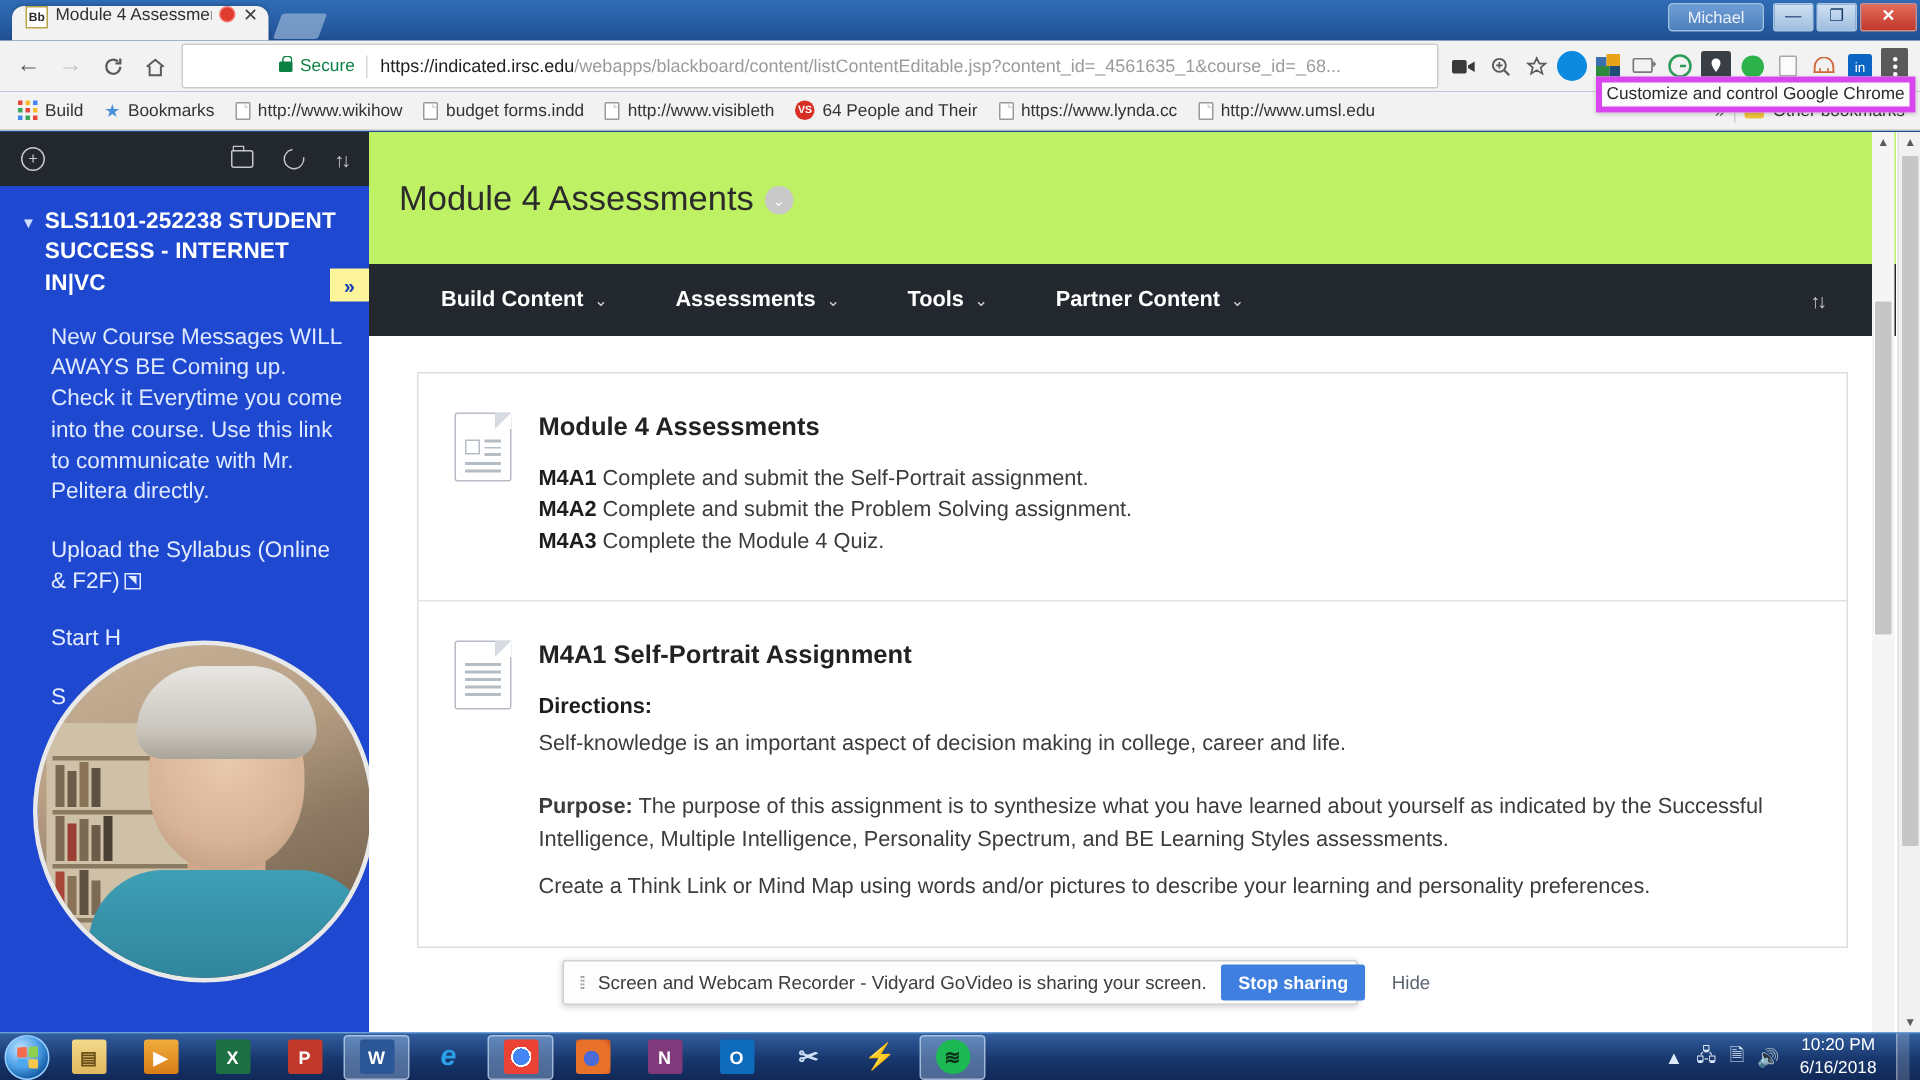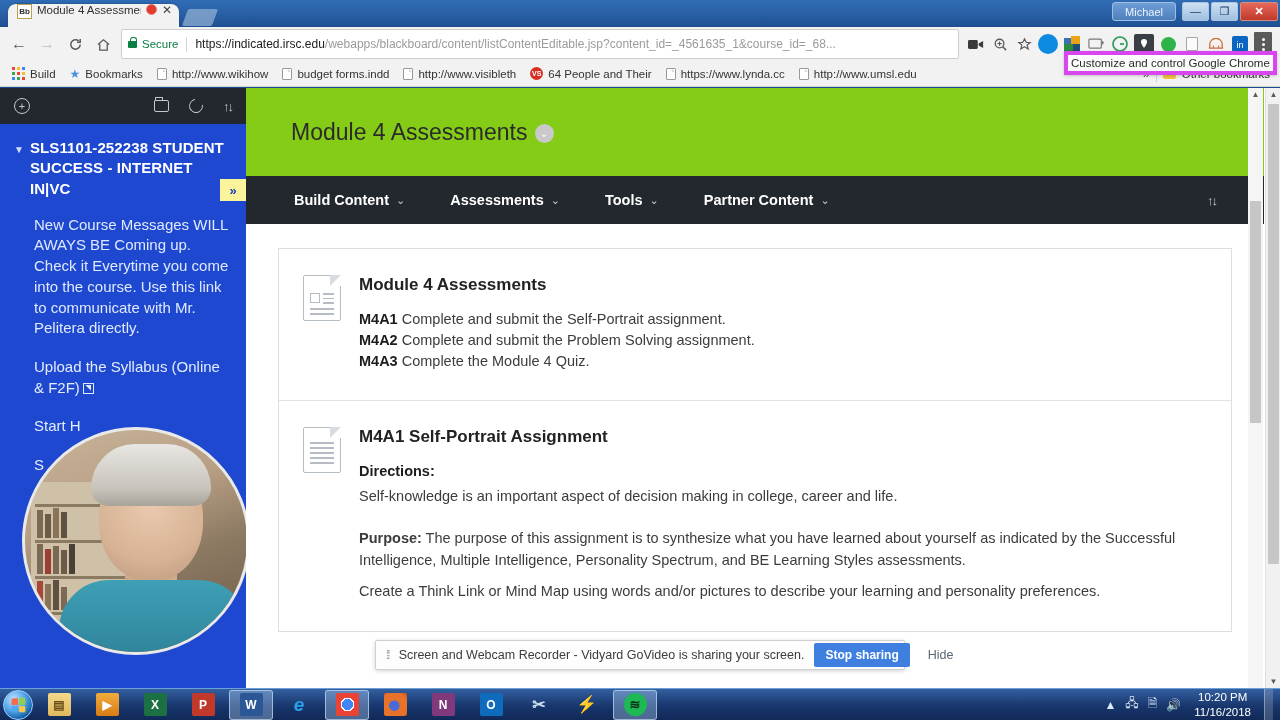--- a/index.html
+++ b/index.html
@@ -75,21 +75,21 @@
     gap: 2px;
   }
   .nav-btn {
     width: 26px; height: 26px; display: flex; align-items: center; justify-content: center;
     color: #5a5a5a; font-size: 16px; line-height: 1;
   }
   .nav-btn.dim { color: #c2c2c2; }
   .omnibox {
     flex: 1; height: 30px; background: #fff; border: 1px solid #cdcdcd;
     border-radius: 2px; display: flex; align-items: center; padding: 0 6px;
-    margin: 0 5px 0 3px; gap: 5px; overflow: hidden;
+    margin: 0 5px 0 3px; gap: 5px; overflow: hidden; justify-content: center;
   }
   .lock { width: 9px; height: 7px; background: #0b8043; border-radius: 1px; position: relative; flex:0 0 auto;}
   .lock:before {
     content:""; position:absolute; left:2px; top:-4px; width:5px; height:5px;
     border:1.5px solid #0b8043; border-bottom:none; border-radius:3px 3px 0 0;
   }
   .secure-txt { font-size: 11.5px; color: #0b8043; flex: 0 0 auto; }
   .omni-sep { width: 1px; height: 15px; background: #d5d5d5; flex: 0 0 auto; margin: 0 3px; }
   .url { font-size: 12px; color: #9b9b9b; white-space: nowrap; overflow: hidden; }
   .url b { color: #202020; font-weight: normal; }
@@ -209,21 +209,21 @@
     border-radius:50px 50px 0 0;
     background: linear-gradient(180deg,#3e9fb5 0%, #2c7f96 100%);
   }
   .wc-neck { position:absolute; left:100px; top:138px; width:52px; height:26px; background:#cfa98c;}
 
   
   .bb-main {
     position:absolute; left:246px; top:0; width:1018px; height:600px; background:#fff; overflow:hidden;
   }
   .bb-page-head {
-    height:88px; background:#84cc16; display:flex; align-items:center; padding-left:45px;
+    height:88px; background:#bef264; display:flex; align-items:center; padding-left:20px;
   }
   .bb-page-title { font-size:23px; color:#2b2b2b; font-weight:normal; }
   .title-caret {
     display:inline-flex; width:19px;height:19px;border-radius:50%;background:#c9c9c9;color:#fff;
     align-items:center;justify-content:center;font-size:10px;margin-left:7px;vertical-align:3px;
   }
   .bb-actionbar {
     height:48px; background:#23272e; display:flex; align-items:center; padding:0 48px; gap:0;
   }
   .ab-item {
@@ -678,17 +678,17 @@
     <span class="ic-box" style="background:#1db954;border-radius:50%;color:#0b2f18;font-size:13px">≋</span>
   </div>
 
   <div class="tray">
     <span class="tray-ic">▲</span>
     <span class="tray-ic">🖧</span>
     <span class="tray-ic">🗎</span>
     <span class="tray-ic">🔊</span>
     <span class="clock">
       <span style="display:block">10:20 PM</span>
-      <span style="display:block">11/16/2018</span>
+      <span style="display:block">6/16/2018</span>
     </span>
     <span class="showdesk"></span>
   </div>
 </div>
 
 </body></html>

